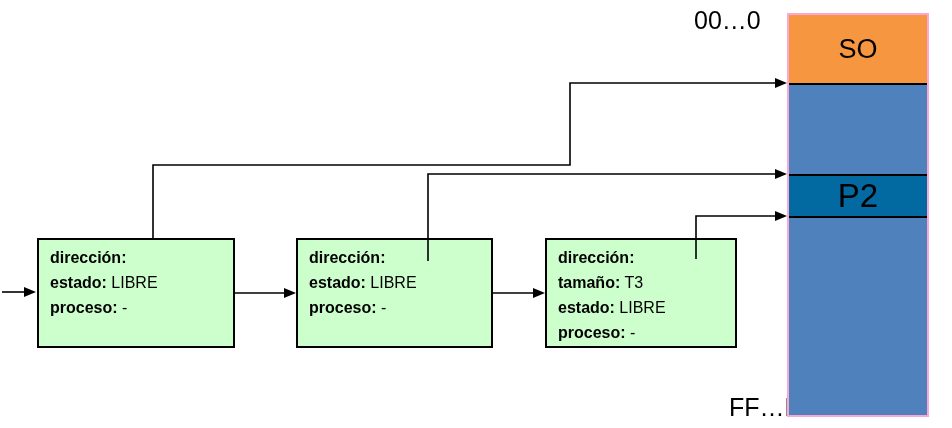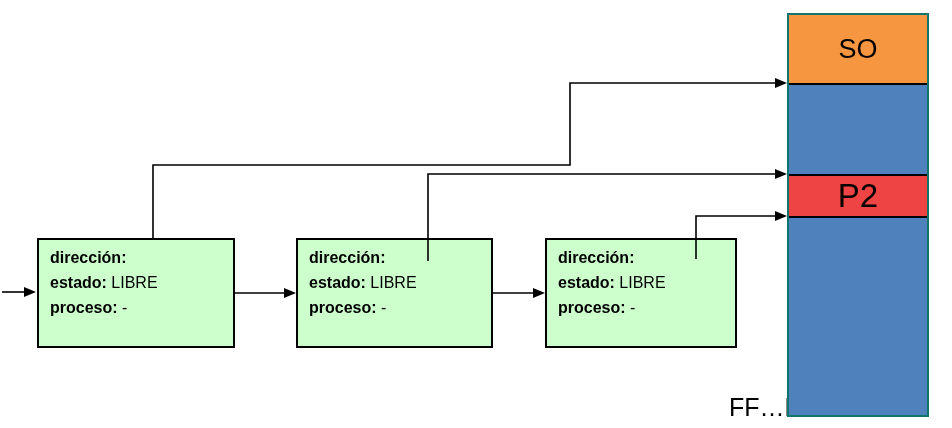--- a/index.html
+++ b/index.html
@@ -1,21 +1,21 @@
 <!DOCTYPE html>
 <html><head>
 <meta charset="utf-8">
 <style>
   html,body{margin:0;padding:0;background:#ffffff;}
   body{font-family:"Liberation Sans", sans-serif;color:#000;}
   #canvas{position:relative;width:952px;height:428px;background:#fff;overflow:hidden;}
 
   
   .membar{position:absolute;left:787px;top:13px;width:142px;height:404px;
-          border:2px solid #0f766e;box-sizing:border-box;display:flex;flex-direction:column;}
+          border:2px solid #f9a8d4;box-sizing:border-box;display:flex;flex-direction:column;}
   .seg{width:100%;box-sizing:border-box;display:flex;align-items:center;justify-content:center;}
   .seg-so{height:70px;border-bottom:2px solid #000;font-size:27px;}
   .seg-free1{height:89px;}
   .seg-p2{height:44px;border-top:2px solid #000;border-bottom:2px solid #000;font-size:33px;}
   .seg-free2{flex:1 1 auto;}
 
   .addr-label{position:absolute;font-size:25px;white-space:nowrap;}
   .addr-top{left:694px;top:6px;}
   .addr-bottom{left:729px;top:393px;}
 
@@ -30,47 +30,49 @@
   
   svg.connectors{position:absolute;left:0;top:0;width:952px;height:428px;pointer-events:none;}
   svg.connectors polyline, svg.connectors line{fill:none;stroke:#000;stroke-width:1.6;}
   svg.connectors polygon{fill:#000;stroke:none;}
 </style>
 </head>
 <body>
 
 <div id="canvas">
 
+  <div class="addr-label addr-top">00…0</div>
   <div class="addr-label addr-bottom">FF…F</div>
 
   <div class="membar">
     <div class="seg seg-so" style="background-color: rgb(247, 150, 64);">
       <span>SO</span>
     </div>
     <div class="seg seg-free1" style="background-color: rgb(79, 129, 189);"></div>
-    <div class="seg seg-p2" style="background-color: #ef4444;">
+    <div class="seg seg-p2" style="background-color: #0369a1;">
       <span>P2</span>
     </div>
     <div class="seg seg-free2" style="background-color: rgb(79, 129, 189);"></div>
   </div>
 
   <div class="node" id="node1" style="background-color: rgb(204, 255, 204);">
     <div><span class="lbl">dirección:</span><span></span></div>
     <div><span class="lbl">estado:</span><span> LIBRE</span></div>
     <div><span class="lbl">proceso:</span><span> -</span></div>
   </div>
 
   <div class="node" id="node2" style="background-color: rgb(204, 255, 204);">
     <div><span class="lbl">dirección:</span><span></span></div>
     <div><span class="lbl">estado:</span><span> LIBRE</span></div>
     <div><span class="lbl">proceso:</span><span> -</span></div>
   </div>
 
   <div class="node" id="node3" style="background-color: rgb(204, 255, 204);">
     <div><span class="lbl">dirección:</span><span></span></div>
+    <div><span class="lbl">tamaño:</span><span> T3</span></div>
     <div><span class="lbl">estado:</span><span> LIBRE</span></div>
     <div><span class="lbl">proceso:</span><span> -</span></div>
   </div>
 
   <svg class="connectors" viewBox="0 0 952 428" xmlns="http://www.w3.org/2000/svg">
 
     <g>
       <line x1="2" y1="292" x2="26" y2="292"></line>
       <polygon points="36,292 24,287 24,297"></polygon>
     </g>

